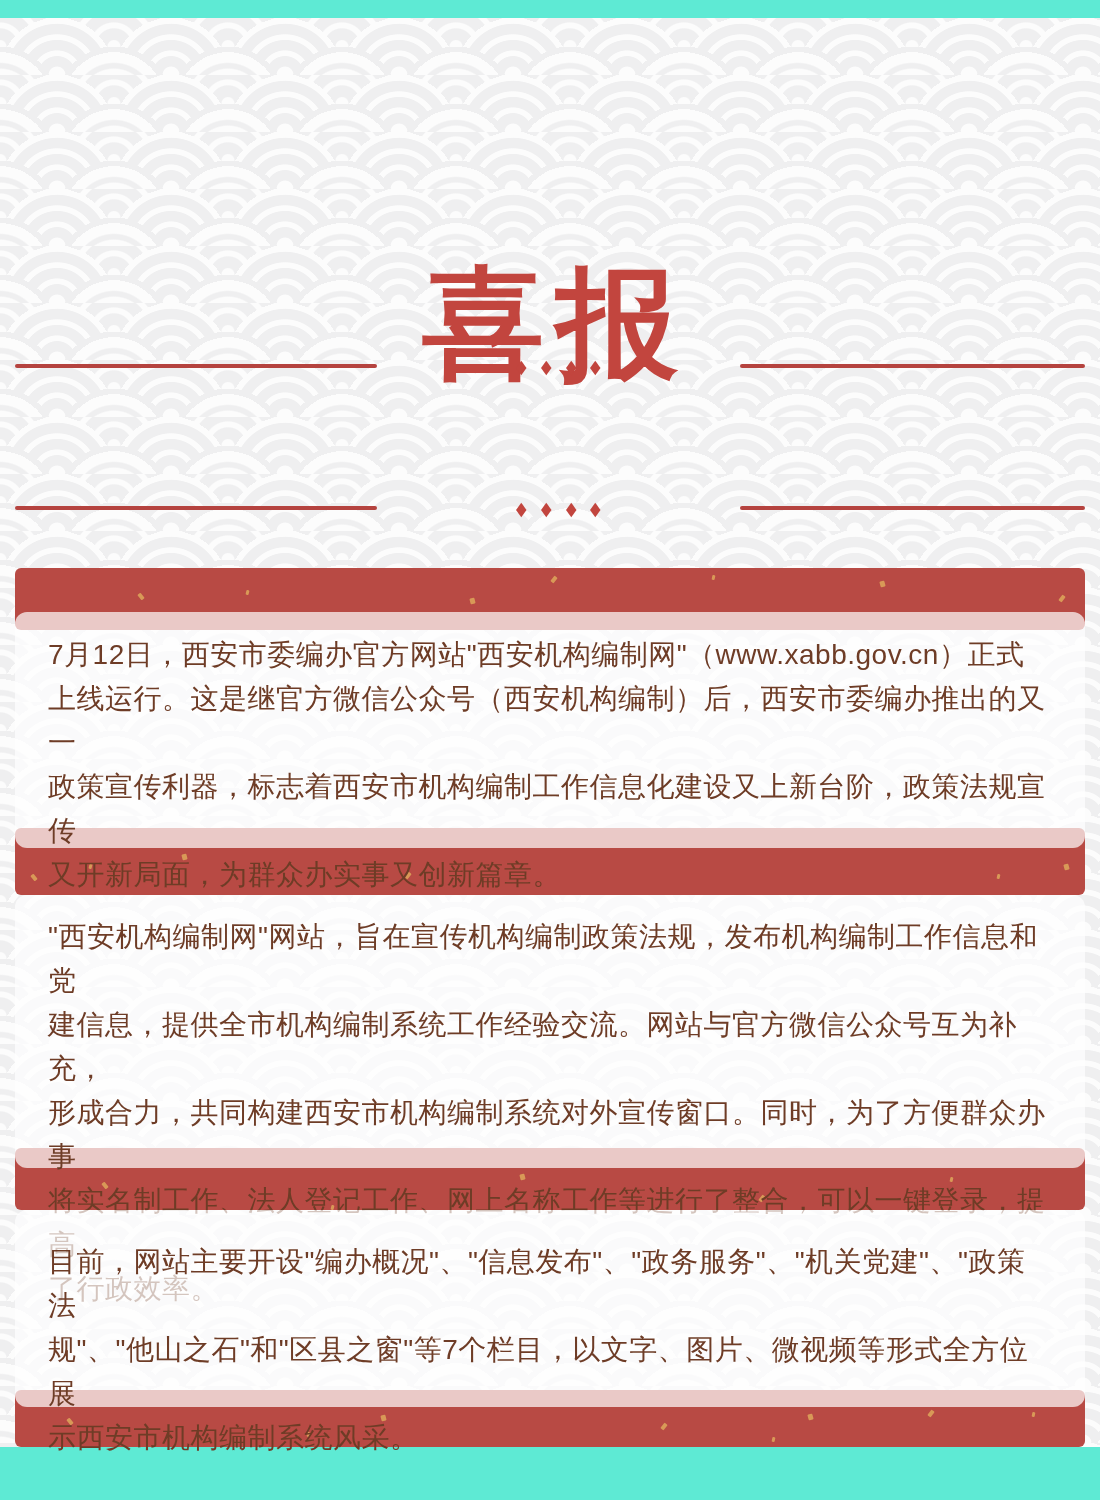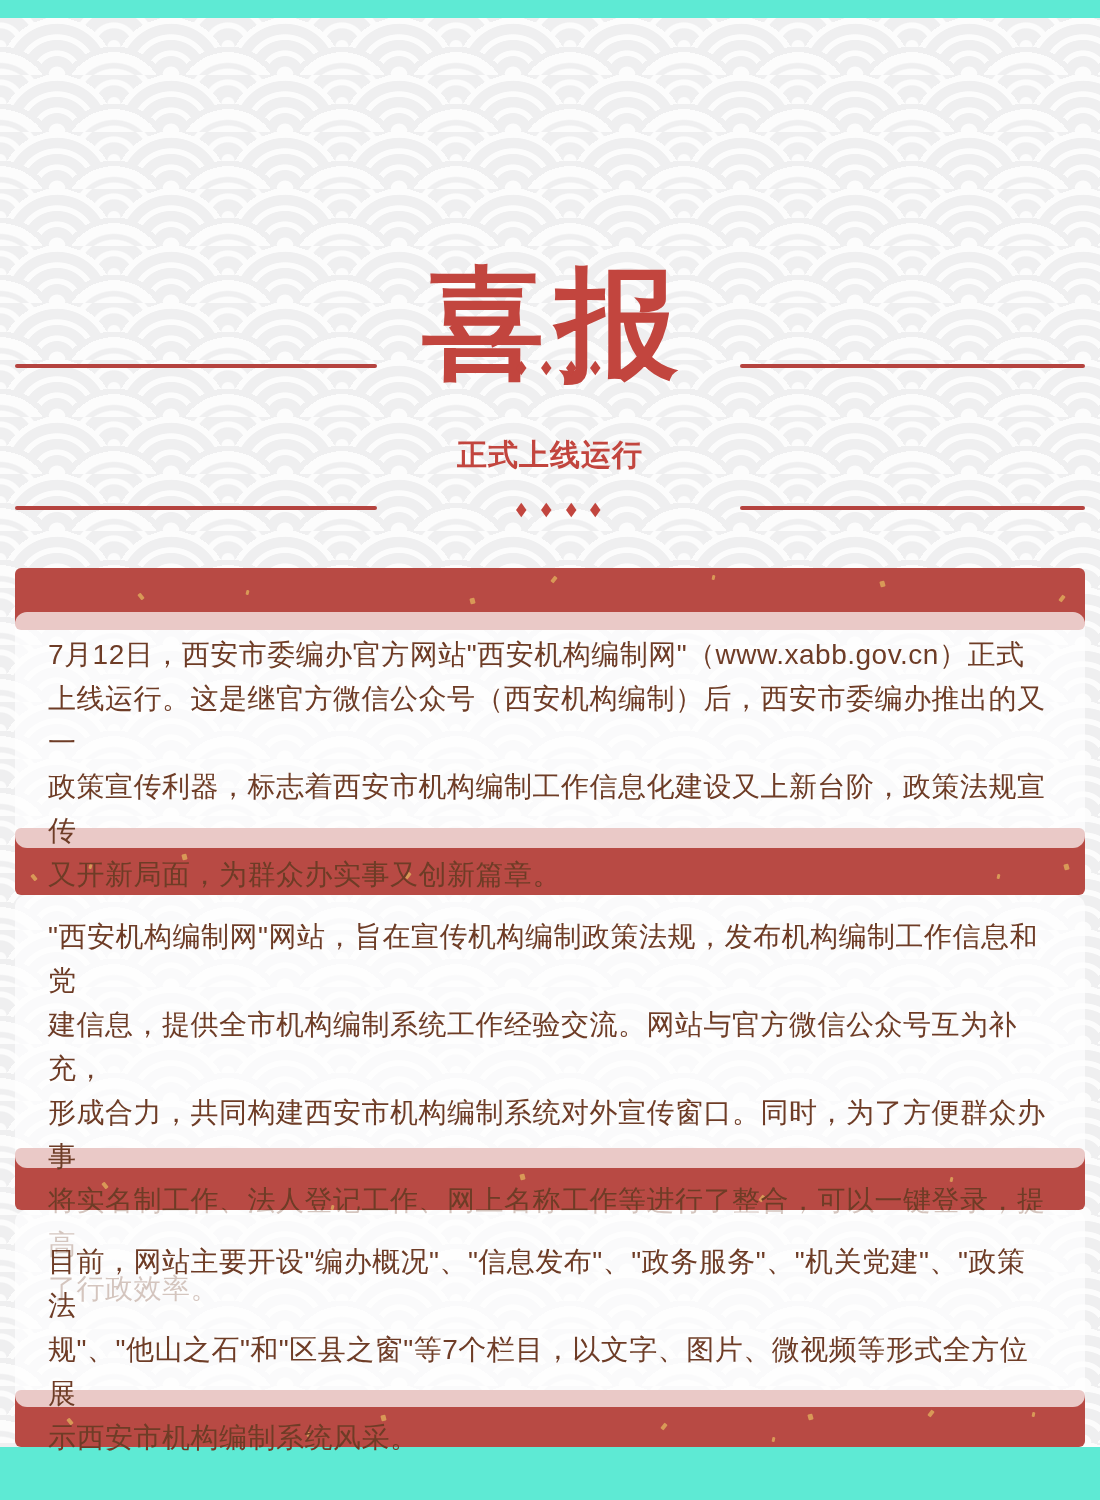--- a/index.html
+++ b/index.html
@@ -91,21 +91,20 @@
     <span class="d-line left"></span>
     <span class="d-mid">
         <span class="diamond">◆</span>
         <span class="diamond">◆</span>
         <span class="diamond">◆</span>
         <span class="diamond">◆</span>
       </span>
     <span class="d-line right"></span>
   </div>
 
-  <div class="subtitle subtitle-2">正式上线运行</div>
 
   <div class="divider divider-bottom">
     <span class="d-line left"></span>
     <span class="d-mid">
         <span class="diamond">◆</span>
         <span class="diamond">◆</span>
         <span class="diamond">◆</span>
         <span class="diamond">◆</span>
       </span>
     <span class="d-line right"></span>

